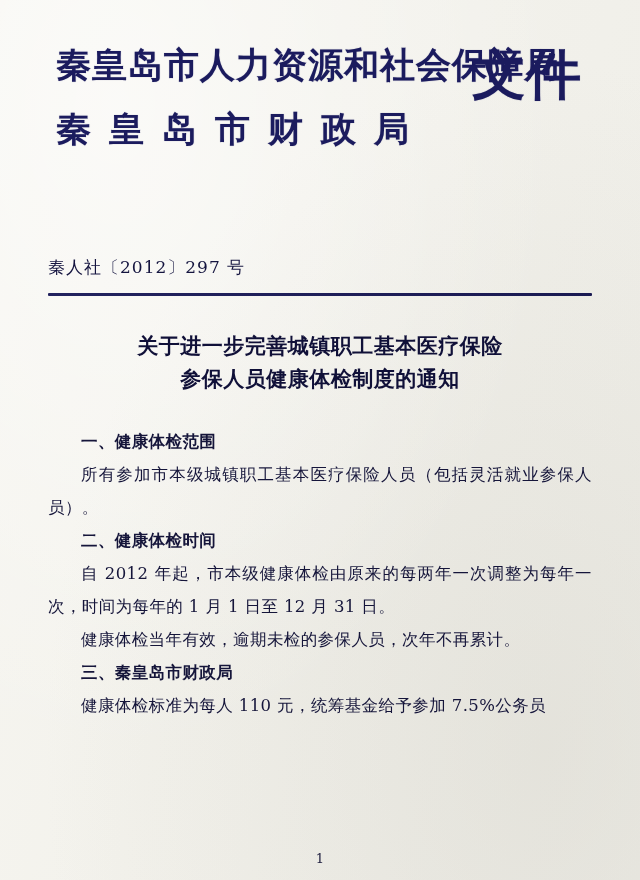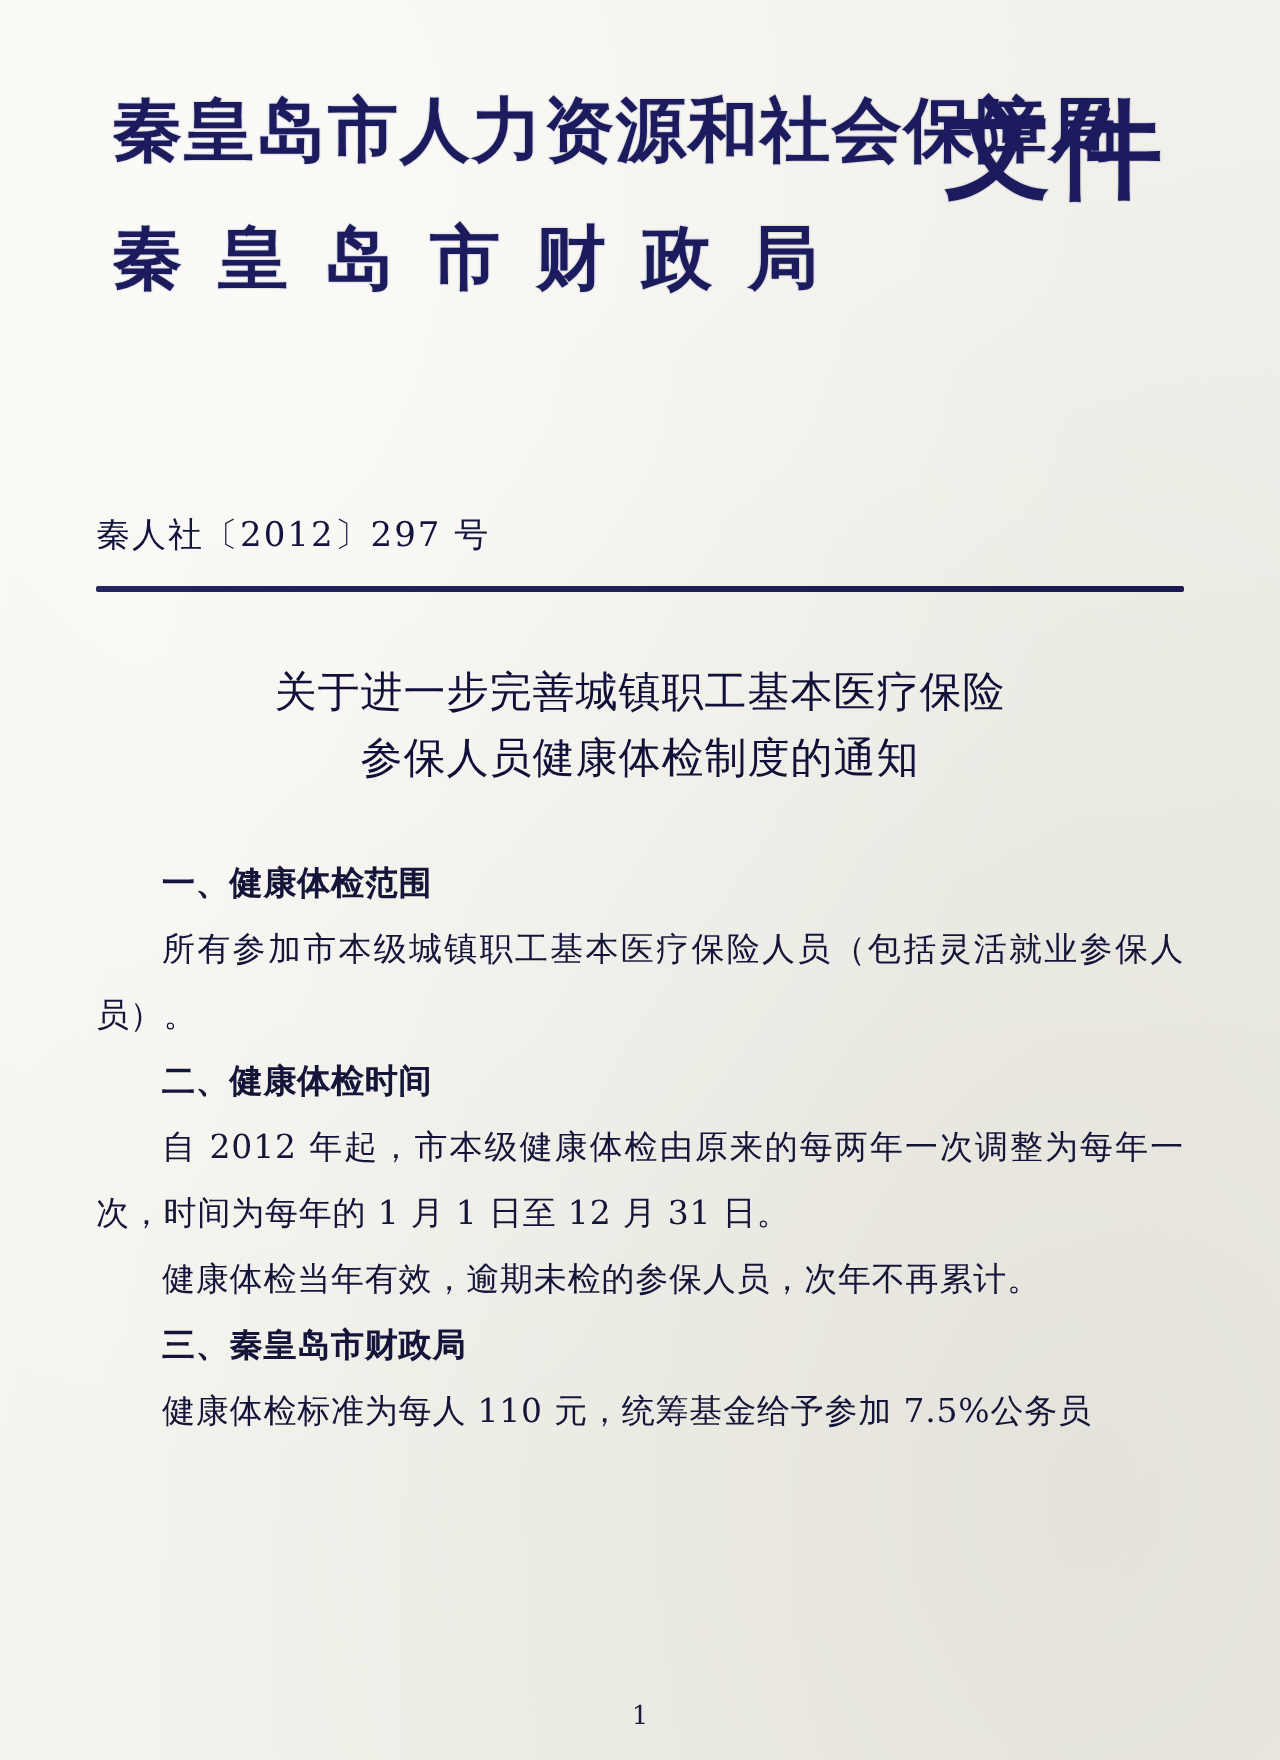--- a/index.html
+++ b/index.html
@@ -93,21 +93,21 @@
     height: 3px;
     background: #1f1f5c;
     background: linear-gradient(90deg, #23235f, #1a1a52);
     border-radius: 1px;
   }
 
   
   .title {
     text-align: center;
     color: #101038;
-    font-weight: normal;
+    font-weight: bold;
     font-size: 21px;
     line-height: 1.55;
     margin: 34px 30px 0 30px;
     letter-spacing: 0.5px;
   }
   .title div { white-space: nowrap; }
 
   
   .body-text {
     margin-top: 30px;

